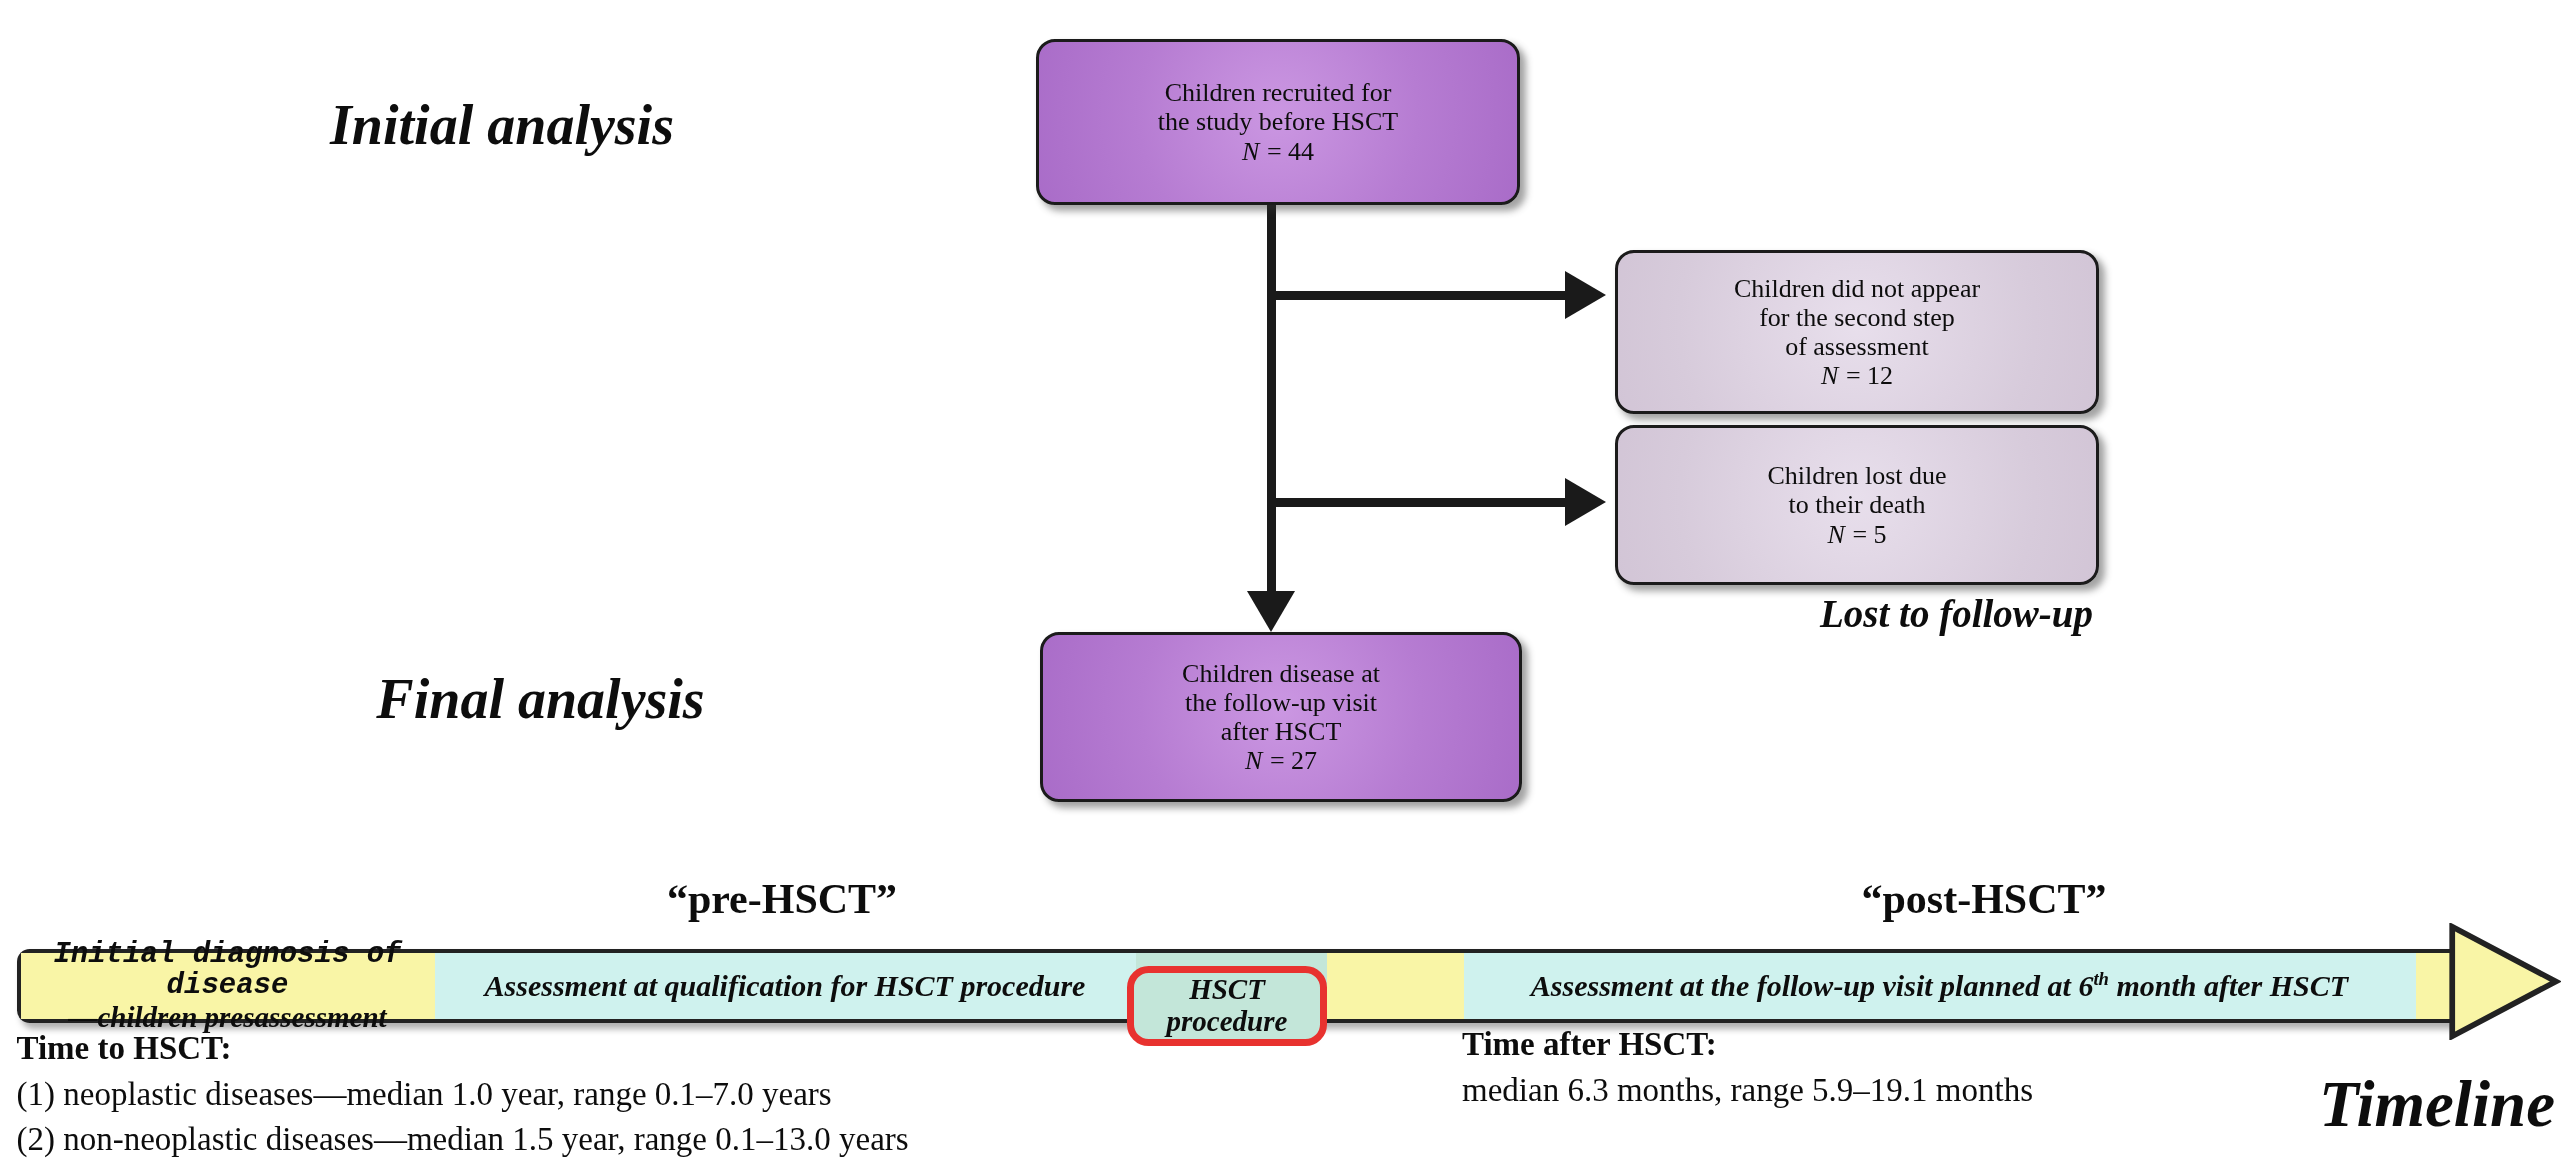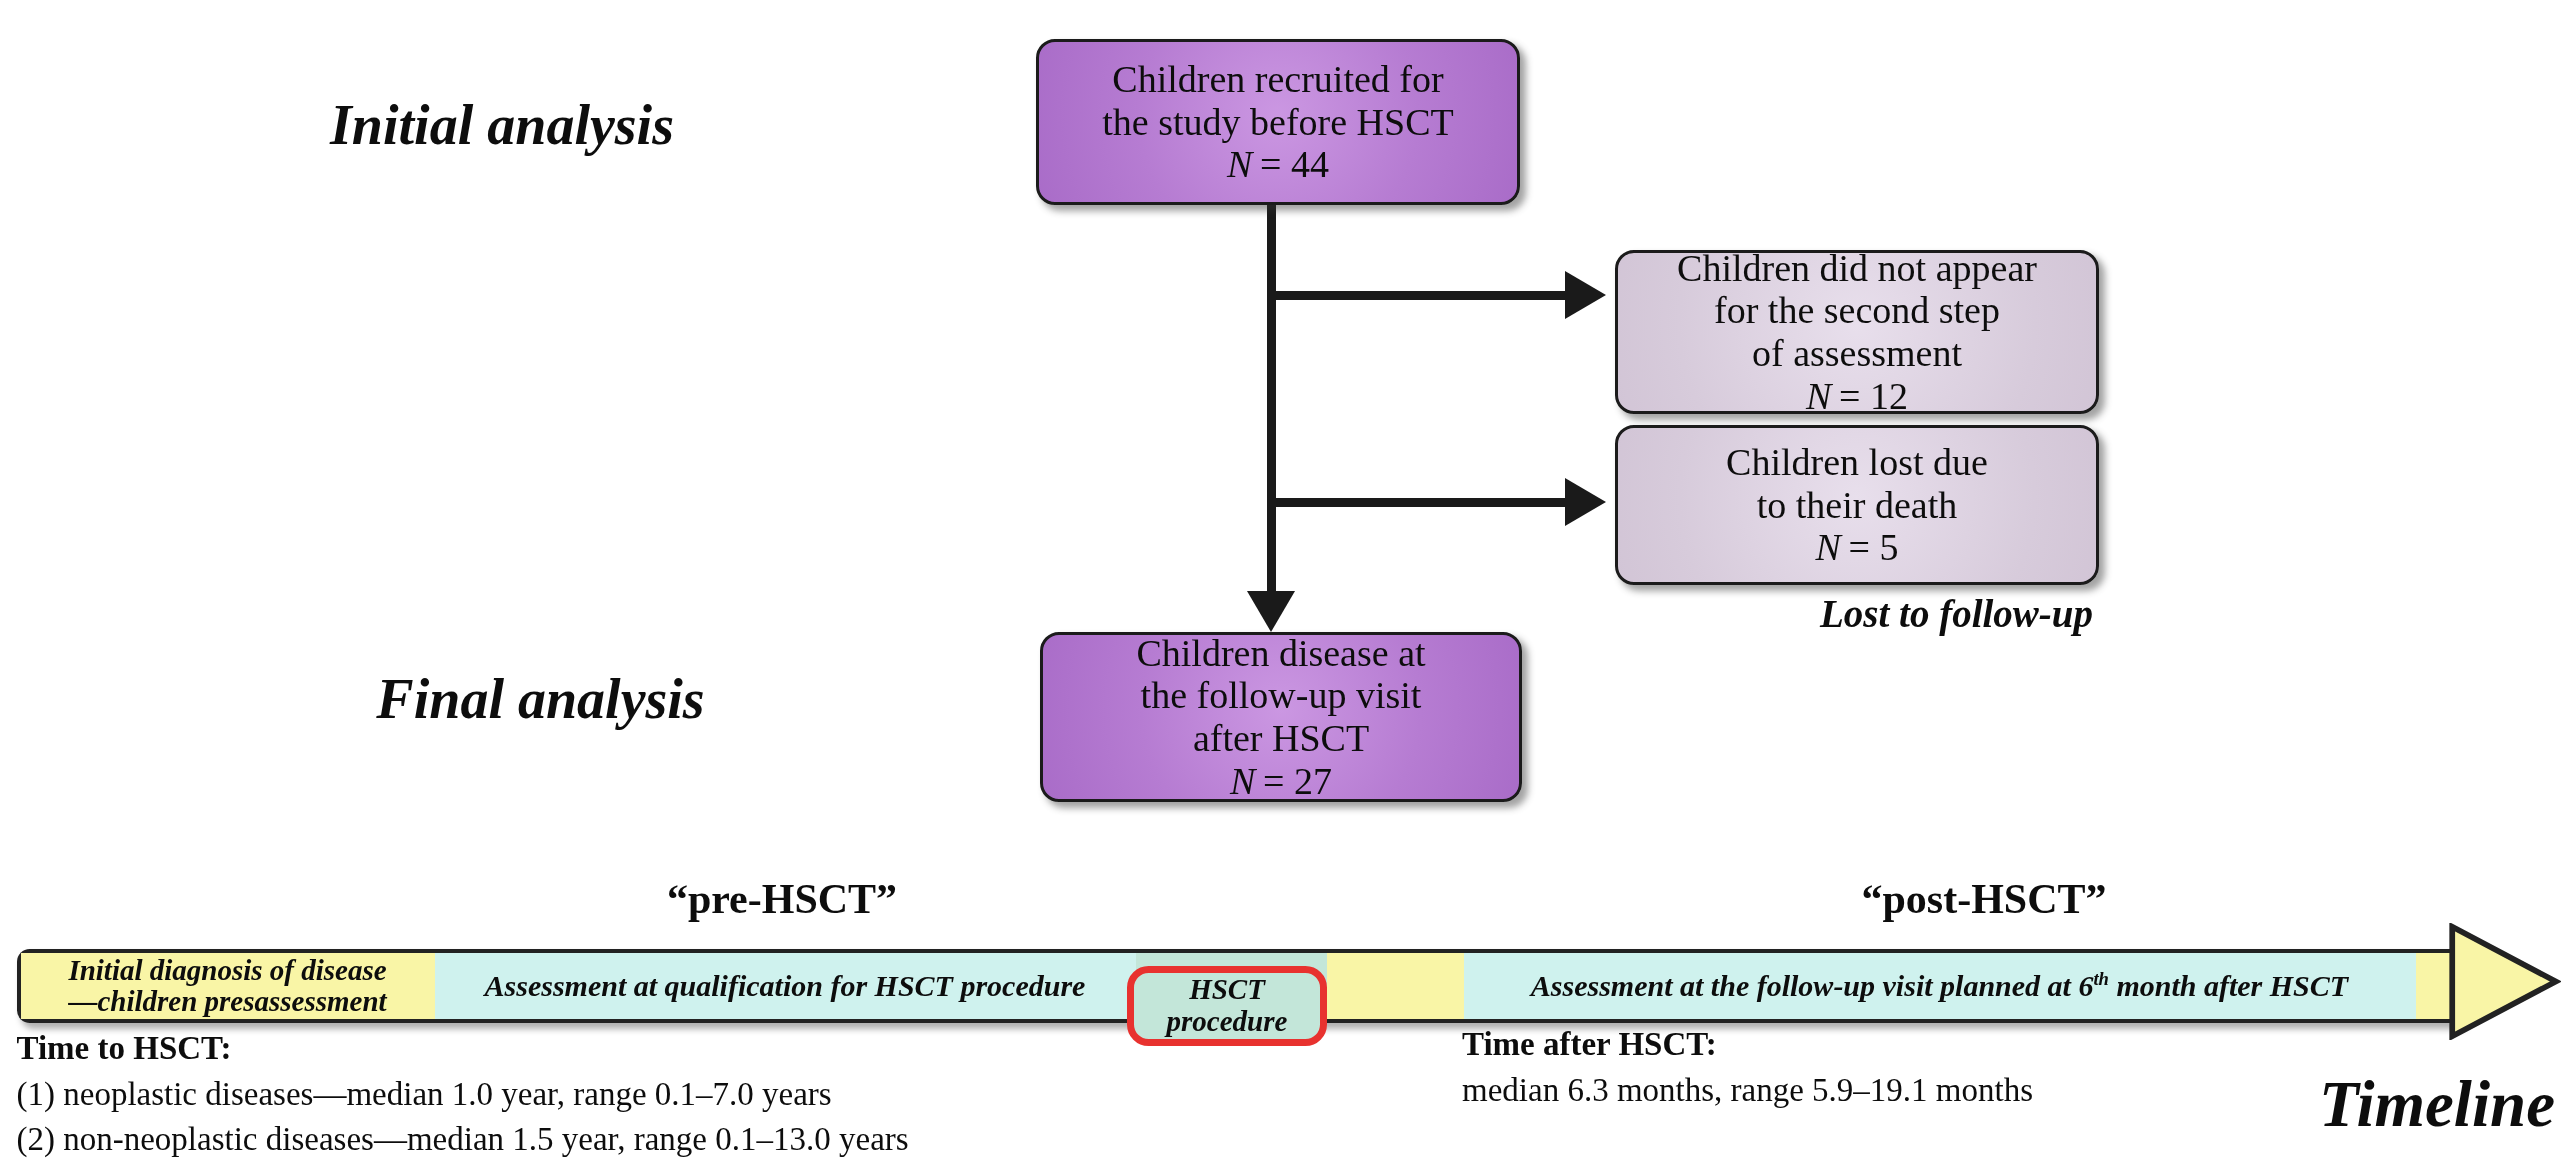--- a/index.html
+++ b/index.html
@@ -12,21 +12,21 @@
     overflow:hidden;
   }
   
   .fbox{
     position:absolute;
     border:3.8px solid #1b1b1b;
     border-radius:19px;
     display:flex;flex-direction:column;
     justify-content:center;align-items:center;
     text-align:center;
-    font-size:38px;line-height:1.12;
+    font-size:26px;line-height:1.12;
     box-shadow:5.7px 5.7px 7.6px rgba(50,50,50,0.45);
   }
   .purple{background:radial-gradient(circle at 50% 45%, #cb97e2 0%, #b67cd2 55%, #a96cc8 100%);}
   .lavender{background:radial-gradient(circle at 50% 45%, #e8dfec 0%, #d7cbdb 70%, #d2c5d6 100%);}
   .fbox .ln{display:block;}
   .nline{display:block;}
   .nline .nl{font-style:italic;}
   .nline .nv{margin-left:7.6px;}
   
   .phase{
@@ -132,21 +132,21 @@
     <span class="ln">after HSCT</span>
     <span class="nline"><span class="nl">N</span><span class="nv">= 27</span></span>
   </div>
 
   <div class="quote-label" style="left:572px;">“pre-HSCT”</div>
   <div class="quote-label" style="left:1774px;">“post-HSCT”</div>
 
   <div class="band">
     <div class="seg seg-yellow" style="width:414px;font-size:29px;">
       <div>
-        <span style="display:block;">Initial diagnosis of disease</span>
+        <span style="display:block;font-family:Liberation Mono, monospace;">Initial diagnosis of disease</span>
         <span style="display:block;">—children presassessment</span>
       </div>
     </div>
     <div class="seg seg-cyan" style="width:701px;">
       <span>Assessment at qualification for HSCT procedure</span>
     </div>
     <div class="seg seg-hsct" style="width:191px;"></div>
     <div class="seg seg-yellow" style="width:137px;"></div>
     <div class="seg seg-cyan" style="width:952px;">
       <span><span>Assessment at the follow-up visit planned at 6</span><span class="sup">th</span><span> month after HSCT</span></span>

